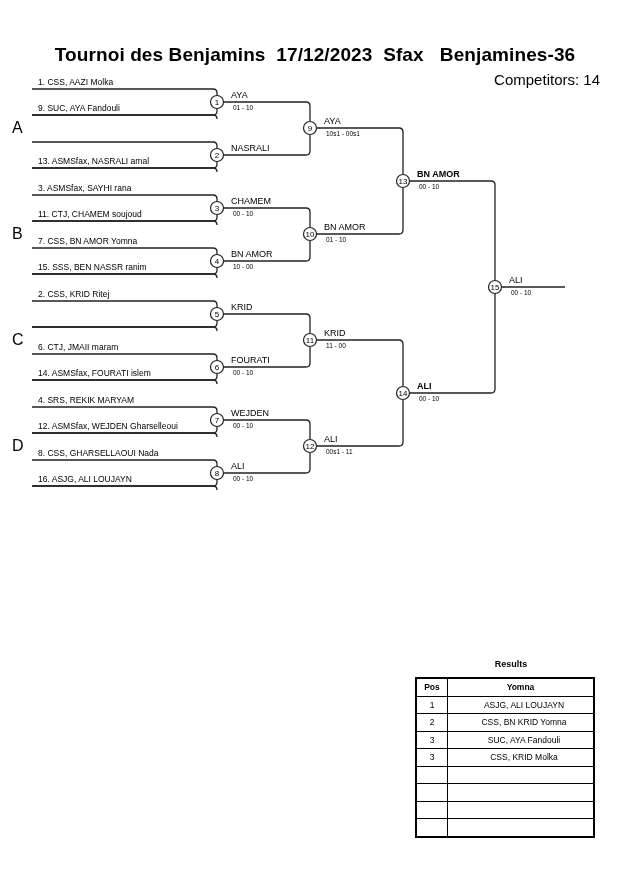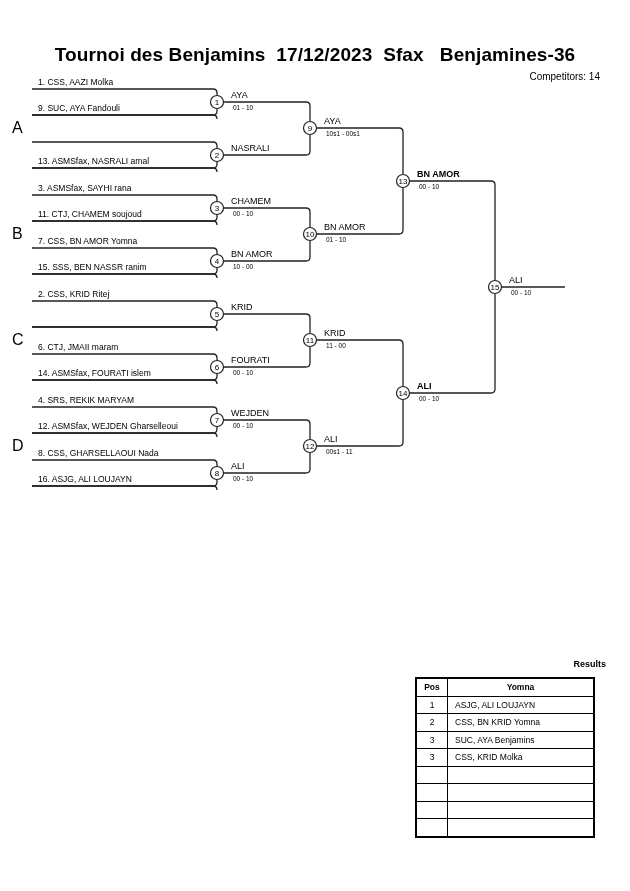--- a/index.html
+++ b/index.html
@@ -1,31 +1,31 @@
 <!DOCTYPE html>
 <html><head>
 <meta charset="utf-8">
 <style>
   html, body { margin:0; padding:0; background:#ffffff; }
   body { width:630px; height:891px; position:relative; overflow:hidden; font-family:"Liberation Sans", sans-serif; color:#000; }
   #title { position:absolute; left:0; top:44px; width:630px; text-align:center; font-weight:bold; font-size:19px; white-space:pre; letter-spacing:0.1px; }
-  #competitors { position:absolute; right:30px; top:71px; font-size:10px; }
+  #competitors { position:absolute; right:30px; top:71px; font-size:15px; }
   svg#bracket { position:absolute; left:0; top:0; }
   .lbl { font-family:"Liberation Sans", sans-serif; font-size:8.5px; fill:#000; }
   .win { font-family:"Liberation Sans", sans-serif; font-size:9px; fill:#000; }
   .winb { font-family:"Liberation Sans", sans-serif; font-size:9px; font-weight:bold; fill:#000; }
   .score { font-family:"Liberation Sans", sans-serif; font-size:6.5px; fill:#000; }
   .grp { font-family:"Liberation Sans", sans-serif; font-size:16px; fill:#000; }
   .num { font-family:"Liberation Sans", sans-serif; font-size:8px; fill:#000; text-anchor:middle; }
-  #results-title { position:absolute; left:416px; width:190px; top:659px; text-align:right; font-weight:bold; font-size:9px; }
+  #results-title { position:absolute; left:416px; width:190px; top:659px; text-align:center; font-weight:bold; font-size:9px; }
   table#results { position:absolute; left:415px; top:677px; width:180px; border-collapse:collapse; border:2px solid #000; font-size:8.5px; }
   #results th, #results td { border:1px solid #000; height:16.5px; padding:0; }
   #results th { font-weight:bold; }
   #results td.pos { width:30px; text-align:center; }
-  #results td.name { padding-left:7px; }
+  #results td.name { padding-left:7px;text-align:center; }
 </style>
 </head>
 <body>
 
 <div id="title">Tournoi des Benjamins  17/12/2023  Sfax   Benjamines-36</div>
 <div id="competitors">Competitors: 14</div>
 
 <svg id="bracket" width="630" height="891" xmlns="http://www.w3.org/2000/svg">
     <path d="M32 89 H213 Q217 89 217 93" stroke="#222" stroke-width="1.3" fill="none"></path>
     <text x="38" y="85" class="lbl">1. CSS, AAZI Molka</text>
@@ -160,21 +160,21 @@
       <tr>
         <td class="pos">1</td>
         <td class="name">ASJG, ALI LOUJAYN</td>
       </tr>
       <tr>
         <td class="pos">2</td>
         <td class="name">CSS, BN KRID Yomna</td>
       </tr>
       <tr>
         <td class="pos">3</td>
-        <td class="name">SUC, AYA Benjamins</td>
+        <td class="name">SUC, AYA Fandouli</td>
       </tr>
       <tr>
         <td class="pos">3</td>
         <td class="name">CSS, KRID Molka</td>
       </tr>
       <tr>
         <td class="pos"></td>
         <td class="name"></td>
       </tr>
       <tr>

